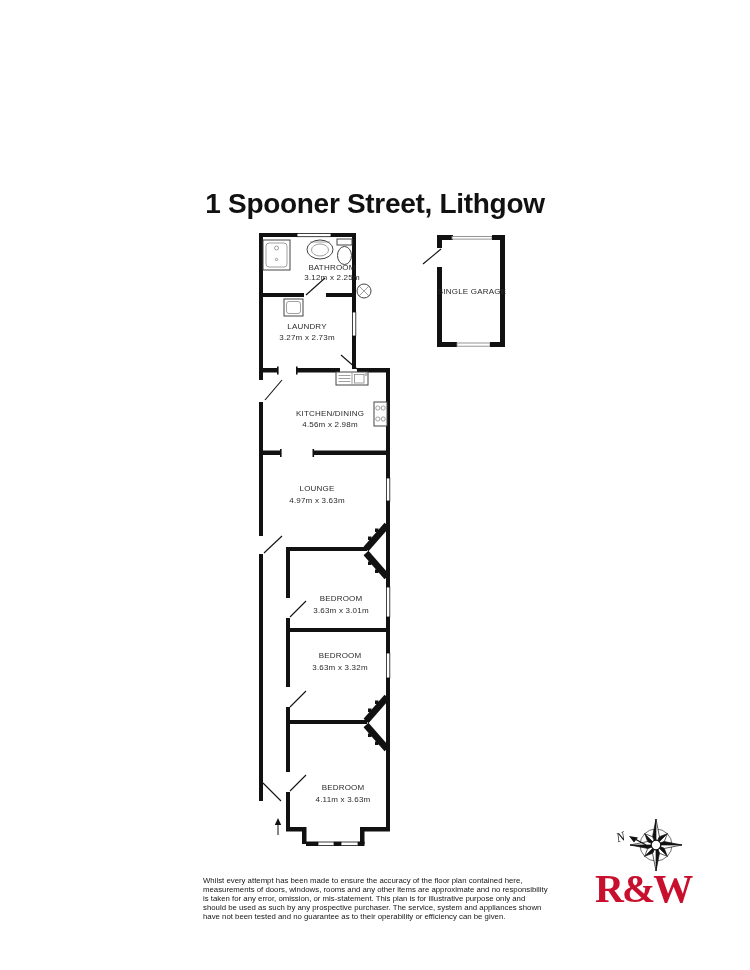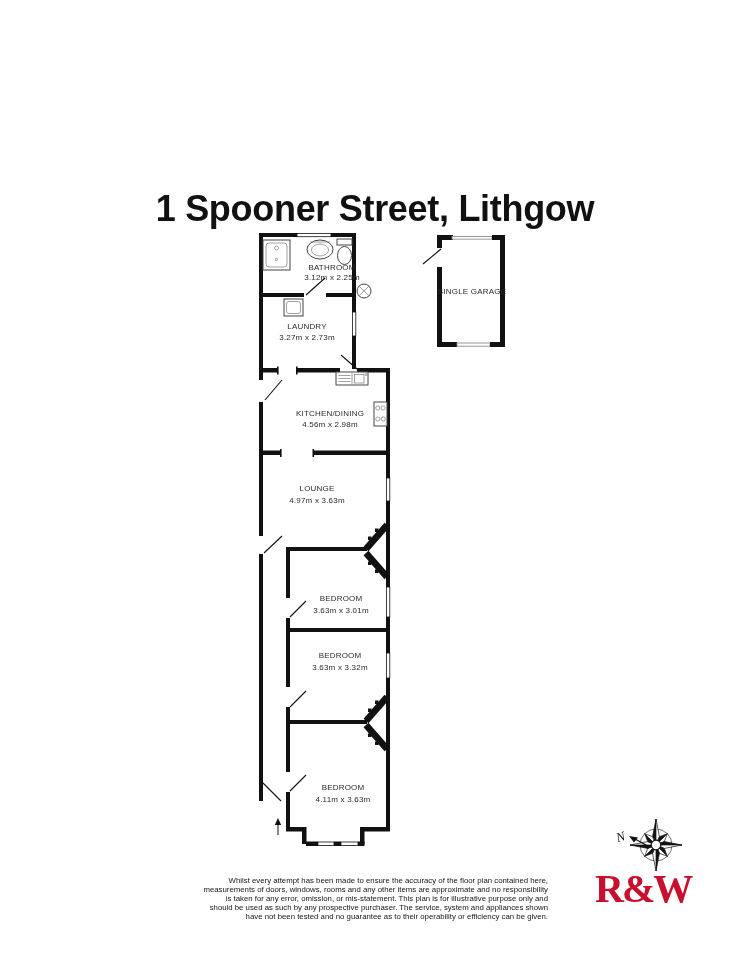--- a/index.html
+++ b/index.html
@@ -1,31 +1,31 @@
 <!DOCTYPE html>
 <html><head>
 <meta charset="utf-8">
 <style>
   html,body{margin:0;padding:0;background:#ffffff;}
   .page{position:relative;width:750px;height:970px;background:#ffffff;overflow:hidden;
         font-family:"Liberation Sans",sans-serif;}
   .title{position:absolute;top:188px;left:0;width:750px;text-align:center;
-         font-size:36px;font-weight:bold;color:#111;letter-spacing:-.3px;}
+         font-size:28px;font-weight:bold;color:#111;letter-spacing:-.3px;}
   svg.plan{position:absolute;top:0;left:0;}
   .wall{fill:#111;}
   .win{fill:#fff;stroke:#111;stroke-width:.8;}
   .gwin{fill:#fff;stroke:#8a8a8a;stroke-width:.9;}
   .door{stroke:#111;stroke-width:1.1;fill:none;}
   .fix{fill:#fff;stroke:#444;stroke-width:1;}
   .fix2{fill:none;stroke:#888;stroke-width:.8;}
   .fp{stroke:#111;stroke-width:6.5;}
   .tooth{fill:#111;}
   text.room{font-family:"Liberation Sans",sans-serif;font-size:8px;fill:#2a2a2a;
             text-anchor:middle;letter-spacing:.2px;}
-  .disclaimer{position:absolute;top:876px;left:203px;width:345px;text-align:right;
+  .disclaimer{position:absolute;top:876px;left:203px;width:345px;text-align:left;
               font-size:7.8px;line-height:1.16;color:#151515;}
   .logo{position:absolute;top:869px;left:595px;width:115px;
         font-family:"Liberation Serif",serif;font-weight:bold;font-size:40px;
         letter-spacing:-2px;color:#c8102e;line-height:1;}
   .compass-n{font-family:"Liberation Serif",serif;font-style:italic;font-size:13px;fill:#111;
              text-anchor:middle;}
 </style>
 </head>
 <body>
 

